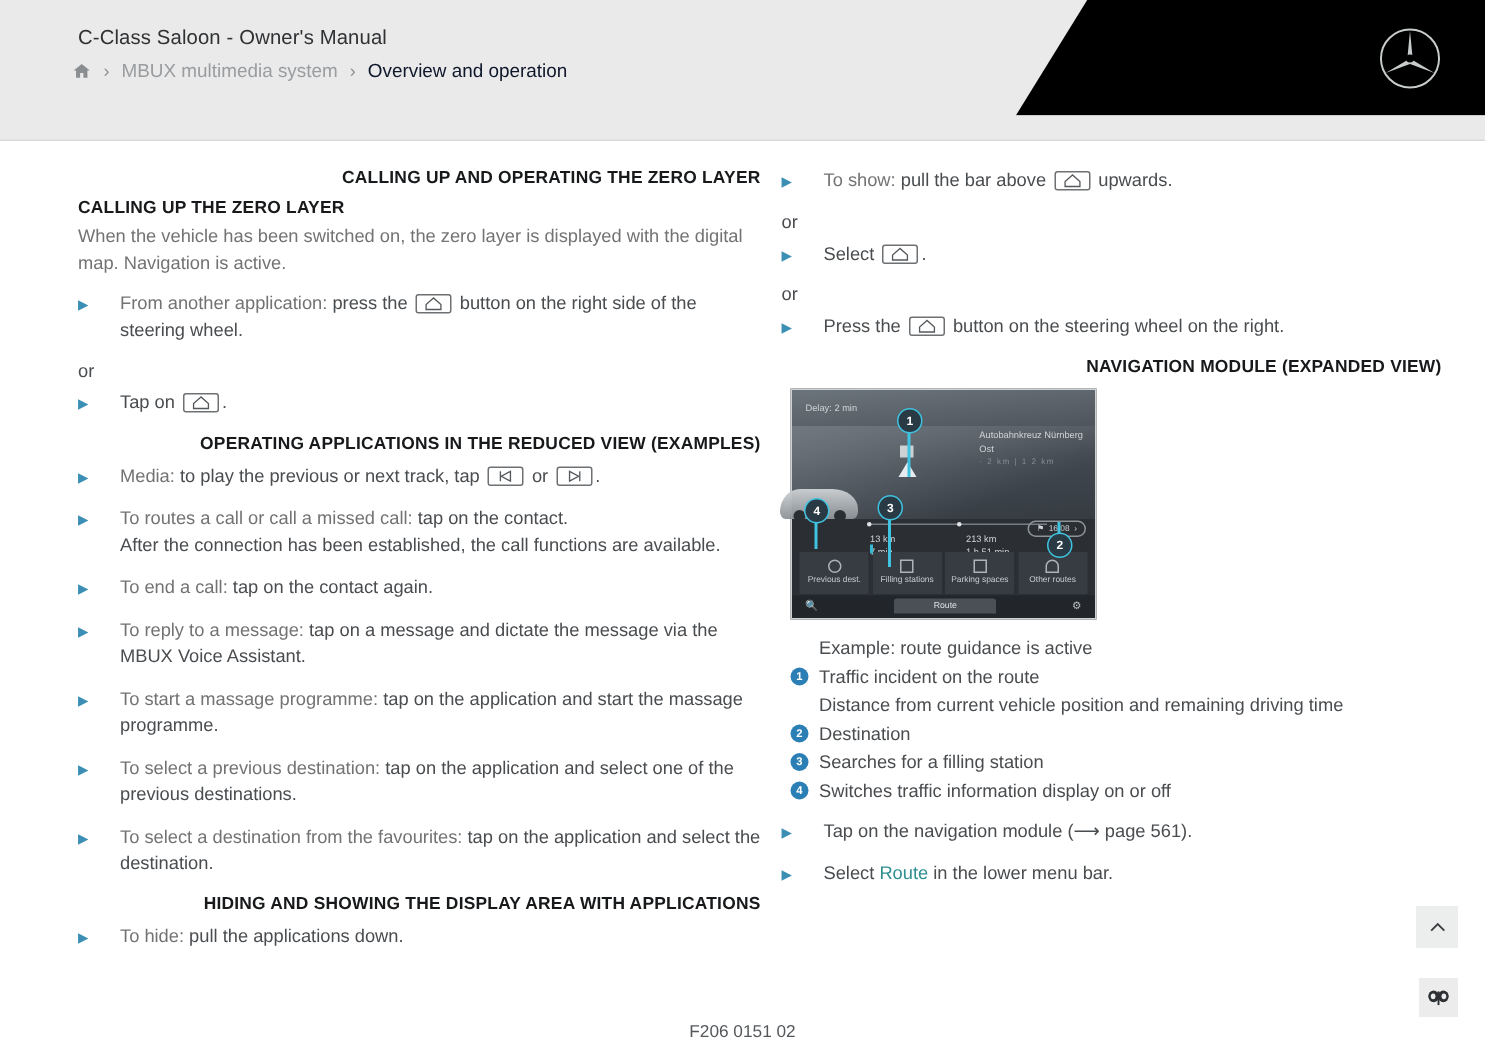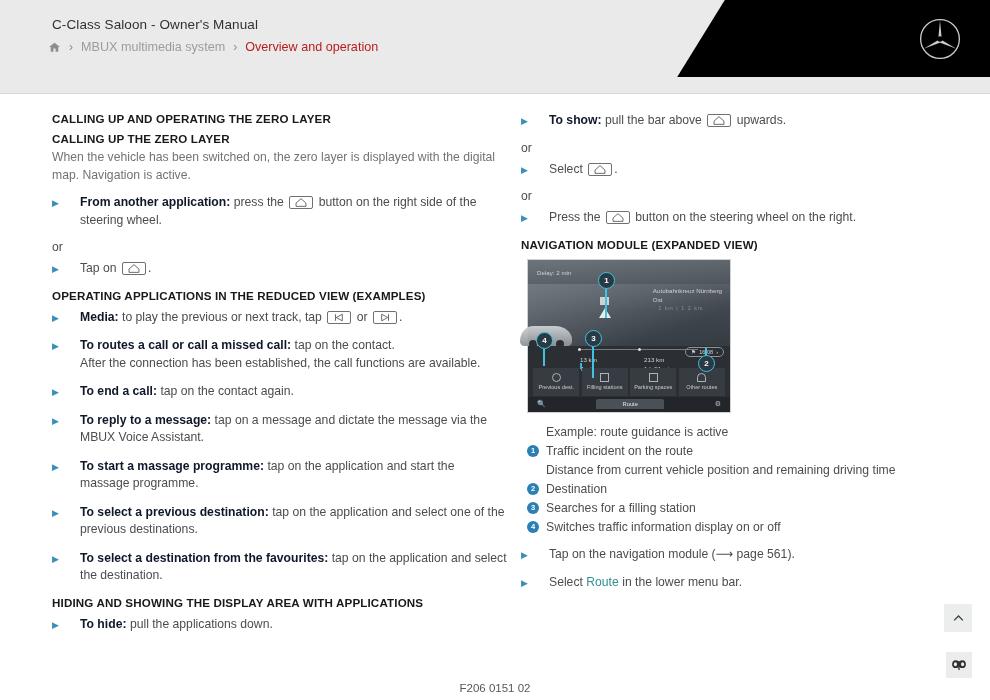--- a/index.html
+++ b/index.html
@@ -30,33 +30,33 @@
     position: absolute; left: 52px; top: 17px;
     font-size: 13.5px; color: #2f3133; letter-spacing: .1px;
   }
   .crumbs {
     position: absolute; left: 48px; top: 40px;
     display: flex; align-items: center; gap: 8px;
     font-size: 12.6px;
   }
   .crumbs .sep { color: #8b8e91; font-size: 12px; }
   .crumb-muted { color: #9a9da0; }
-  .crumb-active { color: #b91c1c; }
+  .crumb-active { color: #0f172a; }
   .home-crumb { display:inline-flex; }
   .hr-line { position:absolute; left:0; bottom:0; width:100%; height:1px; background:#d9d9d9; }
 
   
   .content { position: relative; display:flex; padding: 18px 0 0 0; }
   .col { position: relative; }
   .col-left { width: 455px; margin-left: 52px; }
   .col-right { width: 440px; margin-left: 14px; }
 
   h2.sec {
     font-size: 11.6px; font-weight: bold; color: #17191b;
-    margin: 0 0 7px 0; letter-spacing: .15px; text-transform: uppercase;
+    margin: 0 0 7px 0; letter-spacing: .15px; text-transform: uppercase; text-align: right;
   }
   h2.sec.tight { margin-top: 10px; }
   h3.sub {
     font-size: 11.6px; font-weight: bold; color:#17191b;
     margin: 0 0 4px 0; letter-spacing:.15px; text-transform: uppercase;
   }
   p.para {
     font-size: 12.2px; color: #737373; line-height: 17.5px;
     margin: 0 0 10px 0;
   }
@@ -69,21 +69,21 @@
   .li .tri {
     flex: 0 0 auto;
     width: 28px; padding-top: 5px;
     color: #3b8fb5;
     font-size: 9px; line-height: 9px;
   }
   .li .txt {
     flex: 1 1 auto;
     font-size: 12.2px; color: #4a4d50; line-height: 17.5px;
   }
-  .li .txt b { color: #0f172a; font-weight: bold; margin-top: 24px; }
+  .li .txt b { color: #737373; font-weight: normal; margin-top: 24px; }
 
   
   .keybox {
     display:inline-block; vertical-align:-3px;
     border: 1px solid #6d7174; border-radius: 2px;
     padding: 0 4px; margin: 0 2px;
     background:#fff; line-height:0;
   }
   .keybox svg { display:block; }
 

